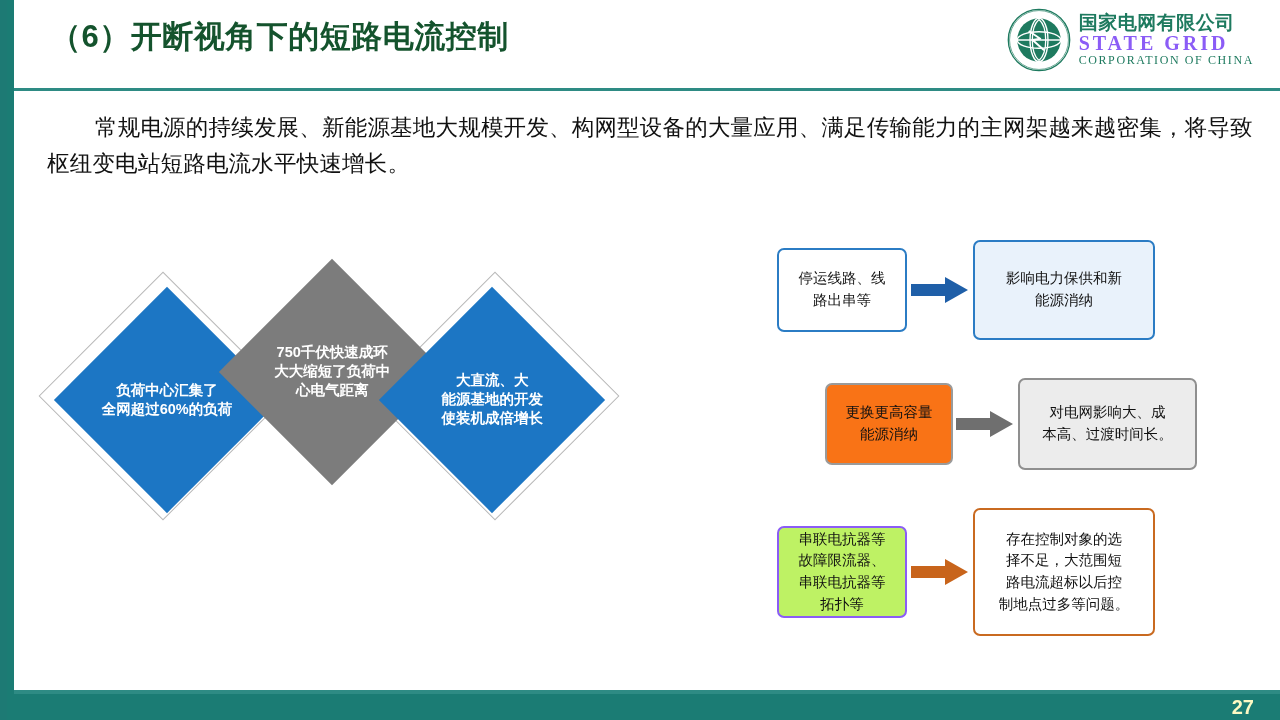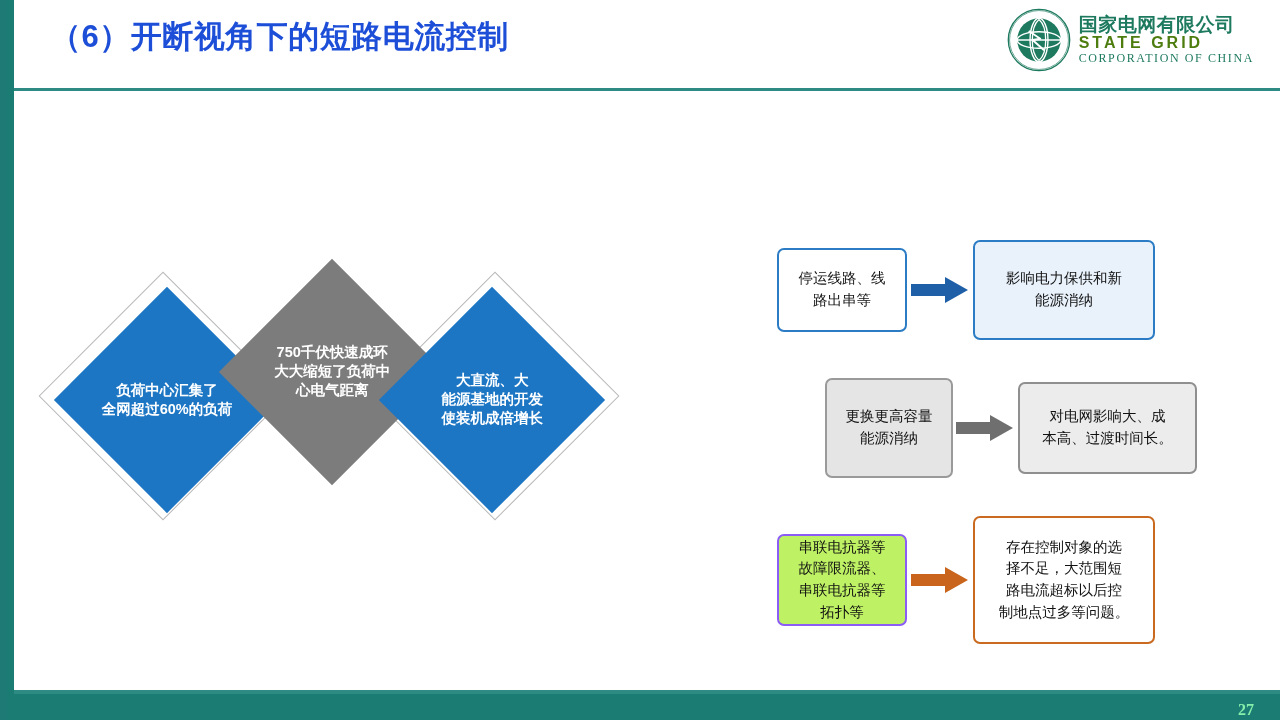--- a/index.html
+++ b/index.html
@@ -26,39 +26,39 @@
   .header {
     position: absolute; left: 7px; top: 0; right: 0; height: 88px;
     background: #ffffff;
   }
   .header-rule {
     position: absolute; left: 7px; top: 88px; right: 0; height: 3px;
     background: #2e8b84;
   }
   .title {
     position: absolute; left: 36px; top: 16px;
-    font-size: 31px; font-weight: bold; color: #1d4ed8;
+    font-size: 31px; font-weight: bold; color: #14532d;
     letter-spacing: 0.5px;
     white-space: nowrap;
   }
   
   .logo-wrap {
     position: absolute; right: 26px; top: 8px;
     display: flex; align-items: center; gap: 8px;
   }
   .logo-mark { width: 64px; height: 64px; }
   .logo-text { line-height: 1.05; }
   .logo-cn {
     font-size: 19px; font-weight: bold; color: #1e7a5f;
     font-family: "Liberation Sans", sans-serif;
     letter-spacing: 0.5px;
   }
   .logo-en1 {
-    font-size: 16px; font-weight: bold; color: #4d7c0f;
-    font-family: Liberation Sans, sans-serif;
+    font-size: 20px; font-weight: bold; color: #8b5cf6;
+    font-family: Liberation Serif, serif;
     letter-spacing: 3px;
   }
   .logo-en2 {
     font-size: 12px; color: #1e7a5f;
     font-family: "Liberation Serif", serif;
     letter-spacing: 1.6px;
   }
   
   .para {
     position: absolute; left: 40px; top: 110px; width: 1210px;
@@ -104,40 +104,40 @@
     border-radius: 7px;
     display: flex; align-items: center; justify-content: center;
     text-align: center;
     font-size: 14.5px; line-height: 1.5; color: #111;
     padding: 8px 6px;
   }
   .fbox.src { width: 130px; }
   .fbox.dst { width: 182px; }
   .r1 .src { height: 84px; border: 2px solid #2b7cc4; background: #ffffff; }
   .r1 .dst { height: 100px; border: 2px solid #2b7cc4; background: #e9f2fb; }
-  .r2 .src { height: 100px; border: 2px solid #9a9a9a; background: #e5e5e5; margin-left: 48px; }
+  .r2 .src { height: 82px; border: 2px solid #9a9a9a; background: #f97316; margin-left: 48px; }
   .r2 .dst { height: 92px; border: 2px solid #8f8f8f; background: #ececec; }
   .r3 .src { height: 92px; border: 2px solid #8b5cf6; background: #bef264; }
   .r3 .dst { height: 128px; border: 2px solid #c96a20; background: #ffffff; }
 
   .arrow { width: 66px; display: flex; align-items: center; justify-content: center; }
   .arrow svg { display: block; }
 
   
   .footer-bar {
     position: absolute; left: 7px; bottom: 26px; right: 0; height: 4px;
     background: #2e8b84;
   }
   .footer-band {
     position: absolute; left: 0; bottom: 0; right: 0; height: 26px;
     background: #1b7c74;
   }
   .page-num {
     position: absolute; right: 26px; bottom: 1px;
-    color: #86efac; font-size: 16px; font-weight: bold; font-family: Liberation Serif, serif;
+    color: #fef9c3; font-size: 20px; font-weight: bold;
   }
 </style>
 </head>
 <body>
 
 <div class="slide">
 
   <div class="left-bar"></div>
 
   <div class="header">
@@ -157,20 +157,21 @@
       </svg>
       <div class="logo-text">
         <div class="logo-cn">国家电网有限公司</div>
         <div class="logo-en1">STATE GRID</div>
         <div class="logo-en2">CORPORATION OF CHINA</div>
       </div>
     </div>
   </div>
   <div class="header-rule"></div>
 
+  <div class="para">常规电源的持续发展、新能源基地大规模开发、构网型设备的大量应用、满足传输能力的主网架越来越密集，将导致枢纽变电站短路电流水平快速增长。</div>
 
   <div class="diagram-left">
     <div class="dia ghost g1"></div>
     <div class="dia ghost g2"></div>
 
     <div class="dia blue d1">
       <div class="txt">
         <div>负荷中心汇集了</div>
         <div>全网超过60%的负荷</div>
       </div>

